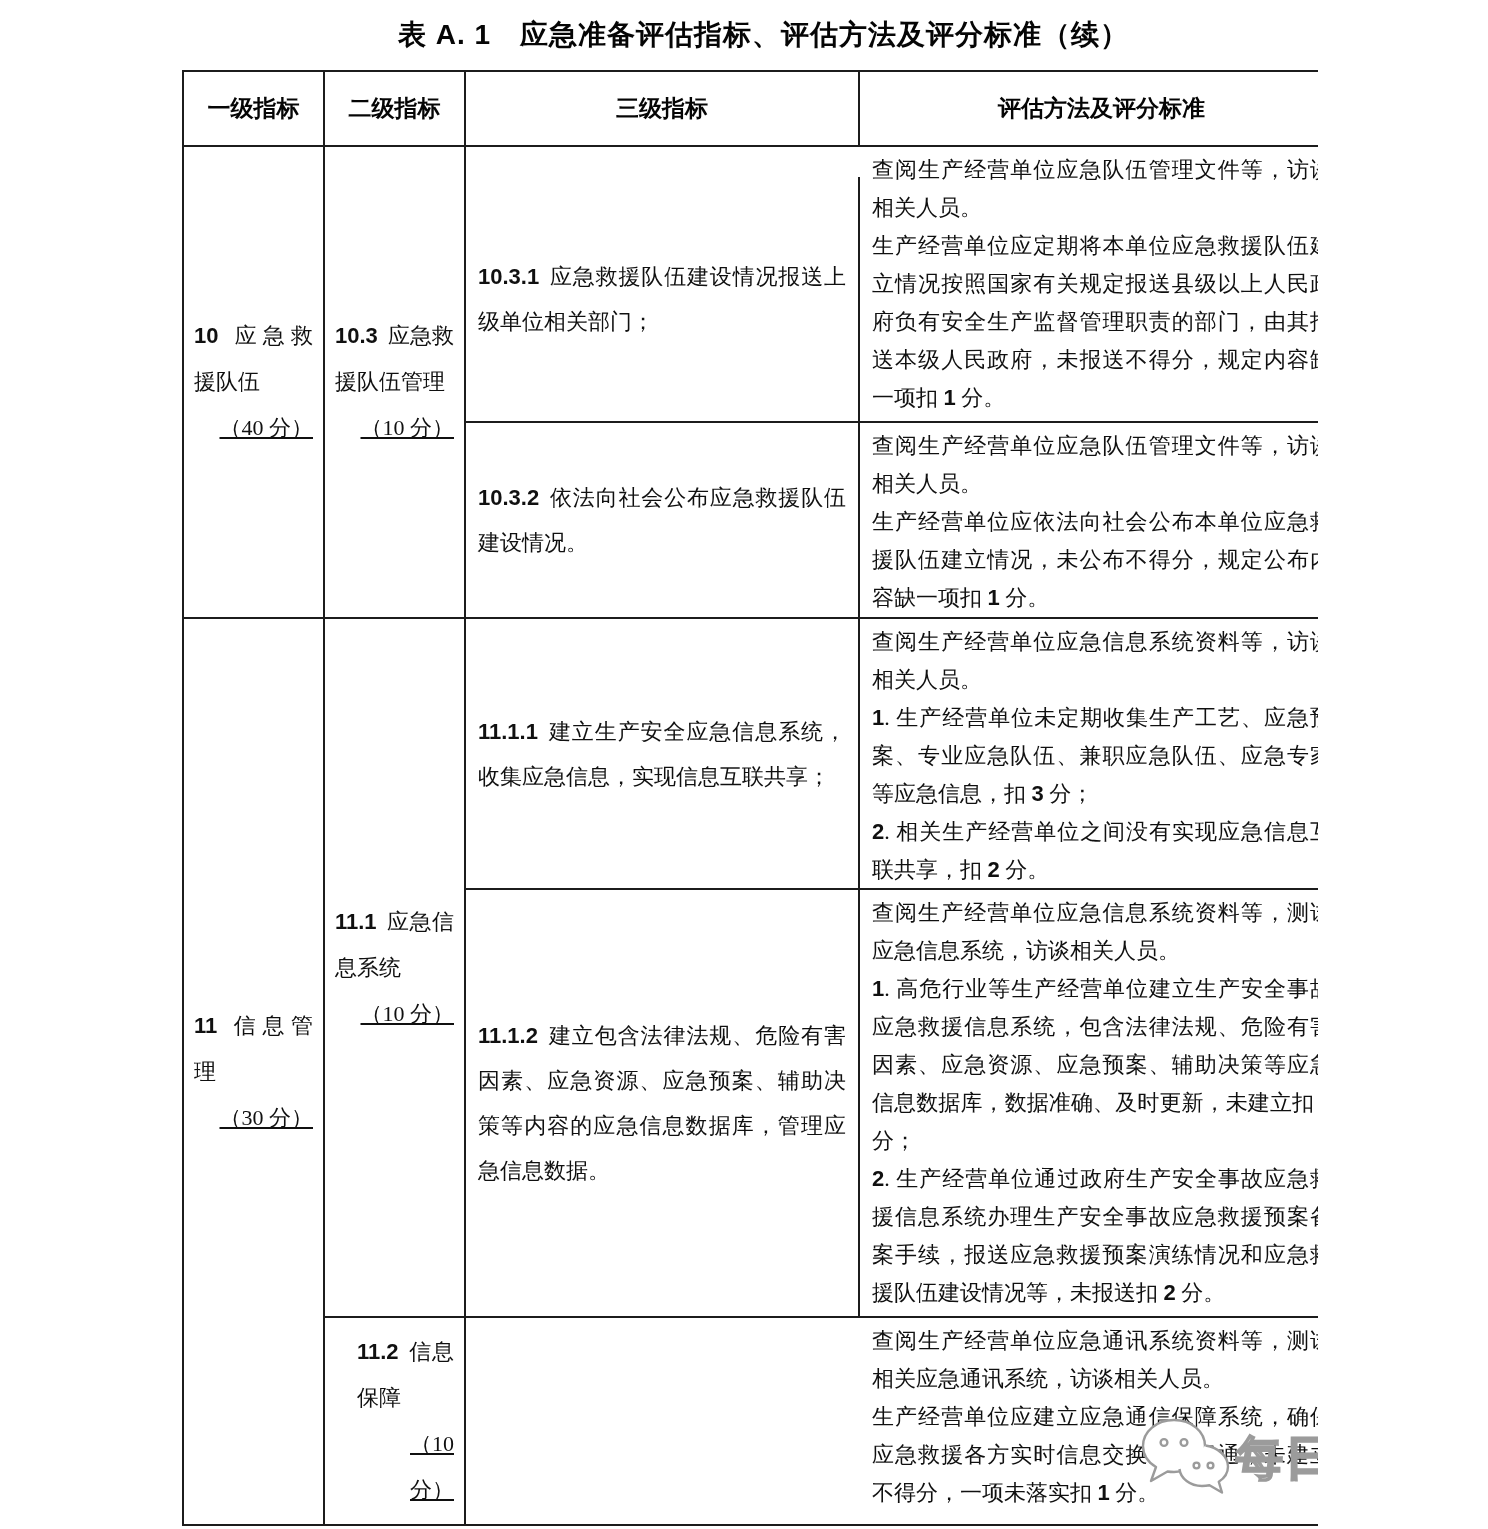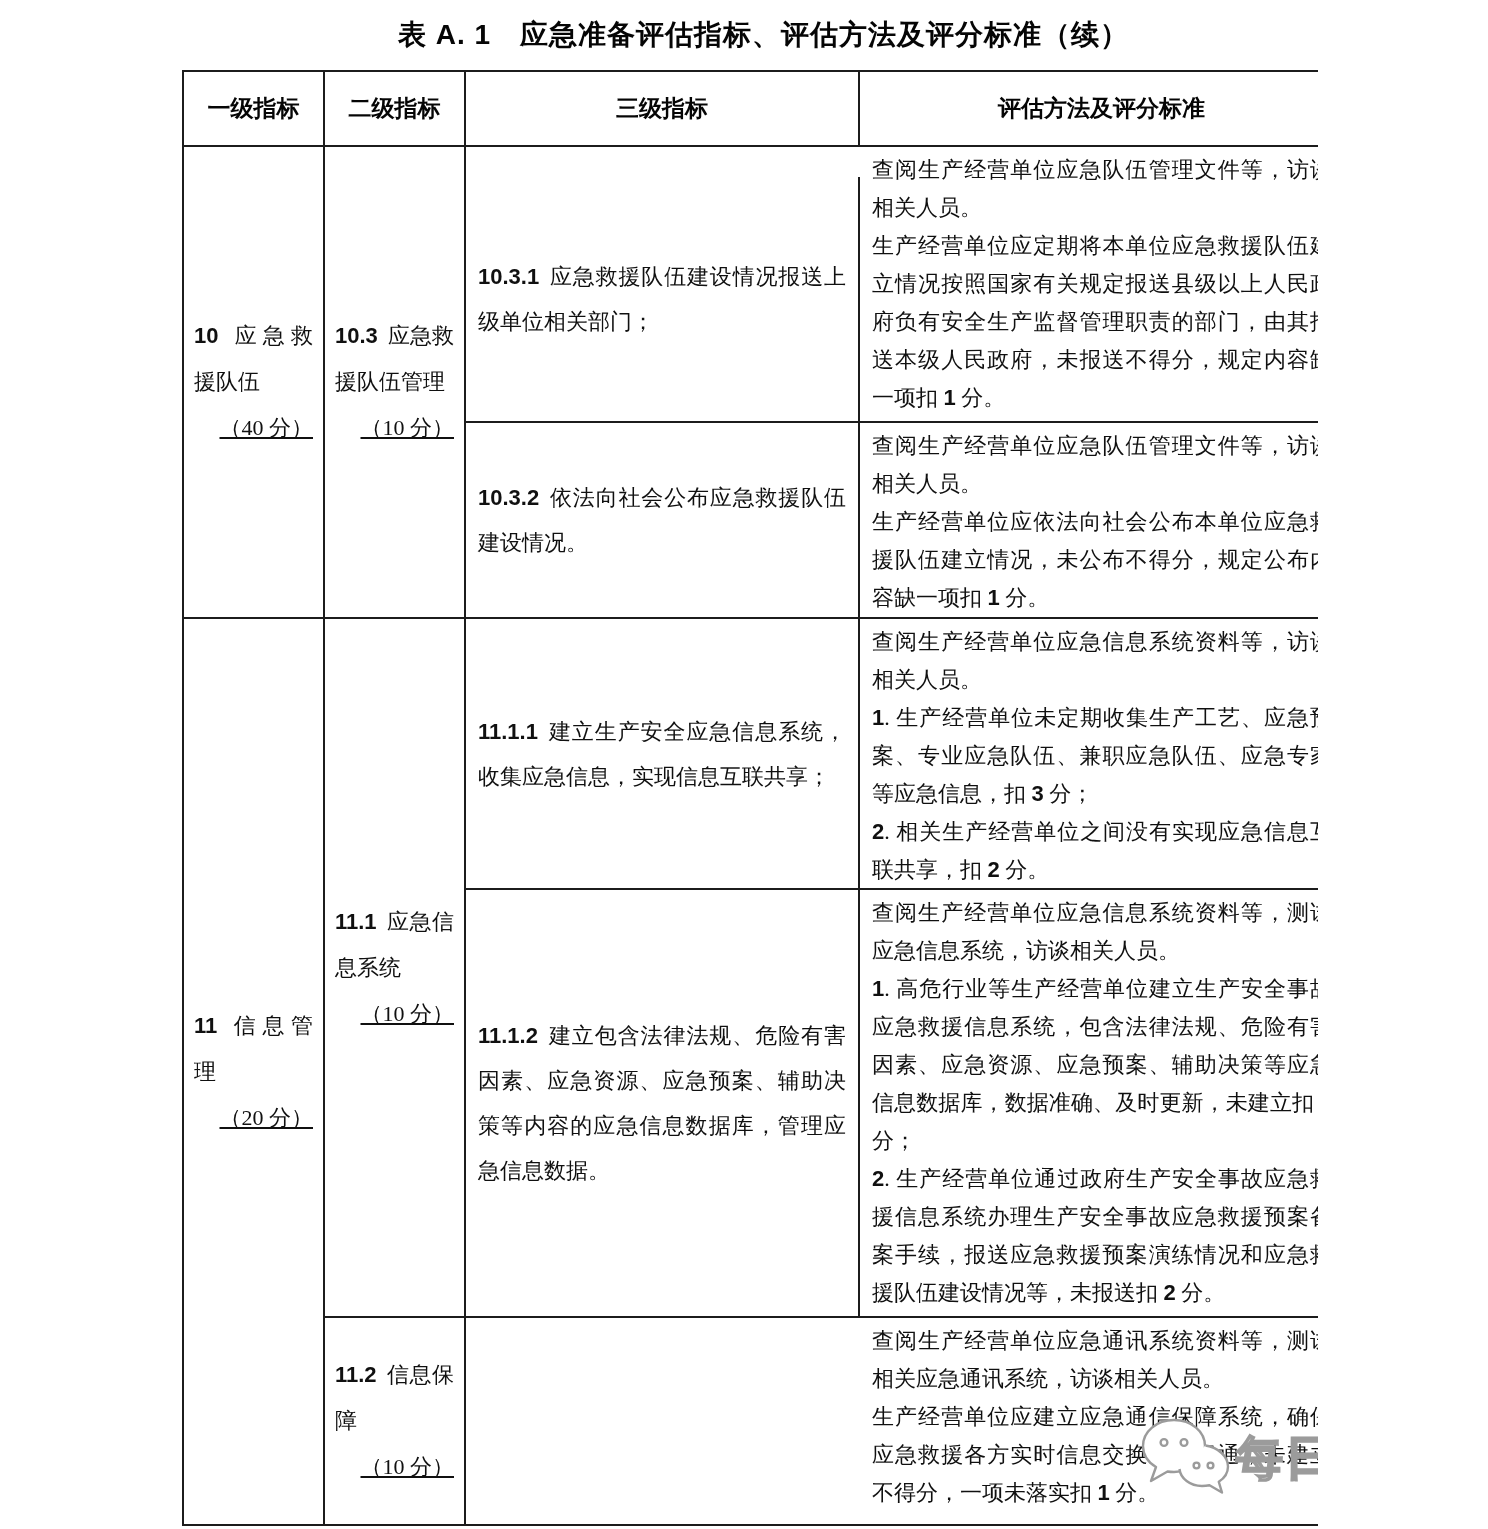--- a/index.html
+++ b/index.html
@@ -142,41 +142,41 @@
 生产经营单位应定期将本单位应急救援队伍建立情况按照国家有关规定报送县级以上人民政府负有安全生产监督管理职责的部门，由其报送本级人民政府，未报送不得分，规定内容缺一项扣 <b>1</b> 分。</div>
 
     <div class="cell l3-cell" style="grid-column:3;grid-row:3;">
       <p><span class="num">10.3.2</span><span>依法向社会公布应急救援队伍建设情况。</span></p>
     </div>
     <div class="cell m-cell last-col" style="grid-column:4;grid-row:3;">查阅生产经营单位应急队伍管理文件等，访谈相关人员。
 生产经营单位应依法向社会公布本单位应急救援队伍建立情况，未公布不得分，规定公布内容缺一项扣 <b>1</b> 分。</div>
 
     <div class="cell ind-cell last-row" style="grid-column:1;grid-row:4 / span 3;">
       <p class="ind-main"><span class="num">11</span><span>信息管理</span></p>
-      <p class="ind-score">（20 分）</p>
+      <p class="ind-score">（30 分）</p>
     </div>
     <div class="cell ind-cell" style="grid-column:2;grid-row:4 / span 2;">
       <p class="ind-main"><span class="num">11.1</span><span>应急信息系统</span></p>
       <p class="ind-score">（10 分）</p>
     </div>
     <div class="cell l3-cell" style="grid-column:3;grid-row:4;">
       <p><span class="num">11.1.1</span><span>建立生产安全应急信息系统，收集应急信息，实现信息互联共享；</span></p>
     </div>
     <div class="cell m-cell last-col" style="grid-column:4;grid-row:4;">查阅生产经营单位应急信息系统资料等，访谈相关人员。
 <b>1</b>. 生产经营单位未定期收集生产工艺、应急预案、专业应急队伍、兼职应急队伍、应急专家等应急信息，扣 <b>3</b> 分；
 <b>2</b>. 相关生产经营单位之间没有实现应急信息互联共享，扣 <b>2</b> 分。</div>
 
     <div class="cell l3-cell" style="grid-column:3;grid-row:5;">
       <p><span class="num">11.1.2</span><span>建立包含法律法规、危险有害因素、应急资源、应急预案、辅助决策等内容的应急信息数据库，管理应急信息数据。</span></p>
     </div>
     <div class="cell m-cell last-col" style="grid-column:4;grid-row:5;">查阅生产经营单位应急信息系统资料等，测试应急信息系统，访谈相关人员。
 <b>1</b>. 高危行业等生产经营单位建立生产安全事故应急救援信息系统，包含法律法规、危险有害因素、应急资源、应急预案、辅助决策等应急信息数据库，数据准确、及时更新，未建立扣 <b>3</b> 分；
 <b>2</b>. 生产经营单位通过政府生产安全事故应急救援信息系统办理生产安全事故应急救援预案备案手续，报送应急救援预案演练情况和应急救援队伍建设情况等，未报送扣 <b>2</b> 分。</div>
 
-    <div class="cell ind-cell last-row" style="grid-column:2;grid-row:6;">
+    <div class="cell ind-cell last-row" style="grid-column:2;grid-row:6;margin-left:22px;">
       <p class="ind-main"><span class="num">11.2</span><span>信息保障</span></p>
       <p class="ind-score">（10 分）</p>
     </div>
     <div class="cell m-cell last-col last-row" style="grid-column:4;grid-row:6;">查阅生产经营单位应急通讯系统资料等，测试相关应急通讯系统，访谈相关人员。
 生产经营单位应建立应急通信保障系统，确保应急救援各方实时信息交换渠道畅通，未建立不得分，一项未落实扣 <b>1</b> 分。</div>
 
   </div>
 
   <div class="watermark">
     <svg width="92" height="88" viewBox="0 0 92 88">

